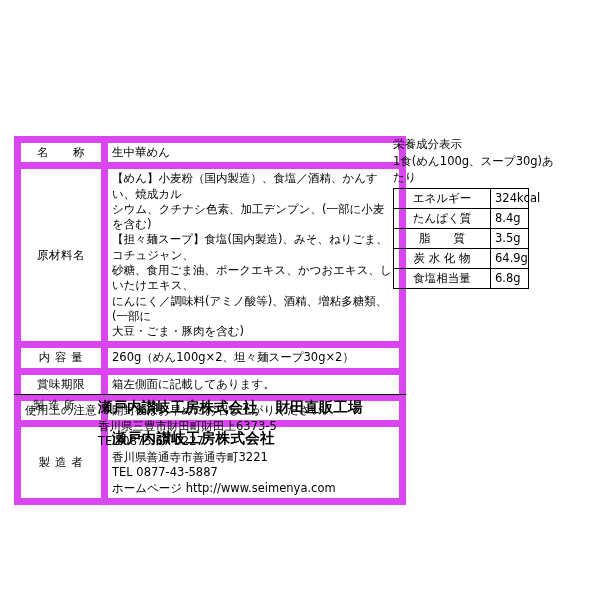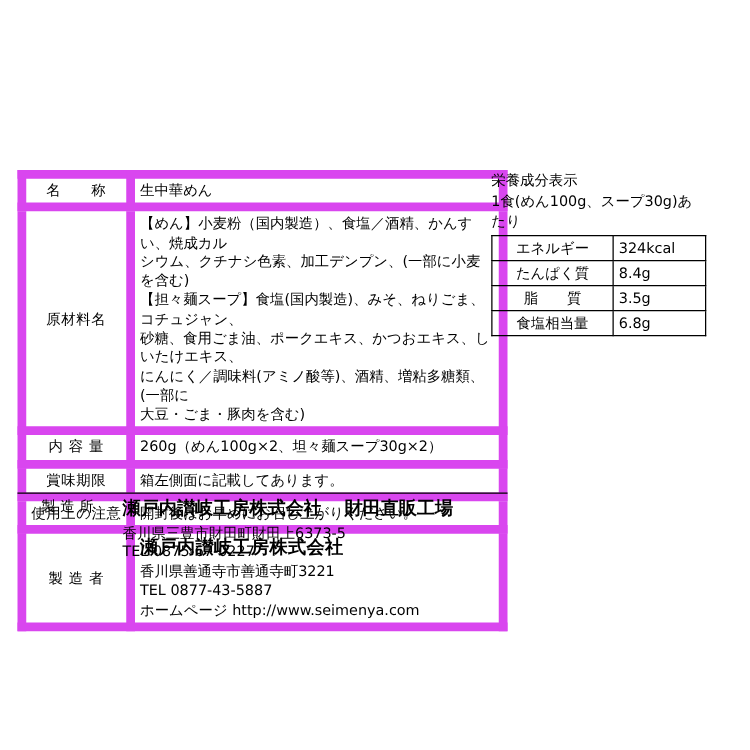--- a/index.html
+++ b/index.html
@@ -117,21 +117,21 @@
     font-size: 11.5px;
     line-height: 1.4;
     margin: 0 0 1px 0;
   }
   .nutri-sub {
     font-size: 11.5px;
     line-height: 1.4;
     margin: 0 0 3px 0;
   }
   .nutri-table {
-    width: 172px;
+    width: 136px;
     border-collapse: collapse;
     table-layout: fixed;
   }
   .nutri-table td {
     border: 1px solid #000;
     font-size: 11.5px;
     padding: 2px 4px;
     line-height: 1.3;
   }
   .nutri-table td.n-name {
@@ -221,20 +221,24 @@
       </tr>
       <tr>
         <td class="n-name">たんぱく質</td>
         <td class="n-val">8.4g</td>
       </tr>
       <tr>
         <td class="n-name">脂　　質</td>
         <td class="n-val">3.5g</td>
       </tr>
       <tr>
+        <td class="n-name">炭 水 化 物</td>
+        <td class="n-val">64.9g</td>
+      </tr>
+      <tr>
         <td class="n-name">食塩相当量</td>
         <td class="n-val">6.8g</td>
       </tr>
     </tbody>
       </table>
   </div>
 
 </div>
 
 </body></html>

